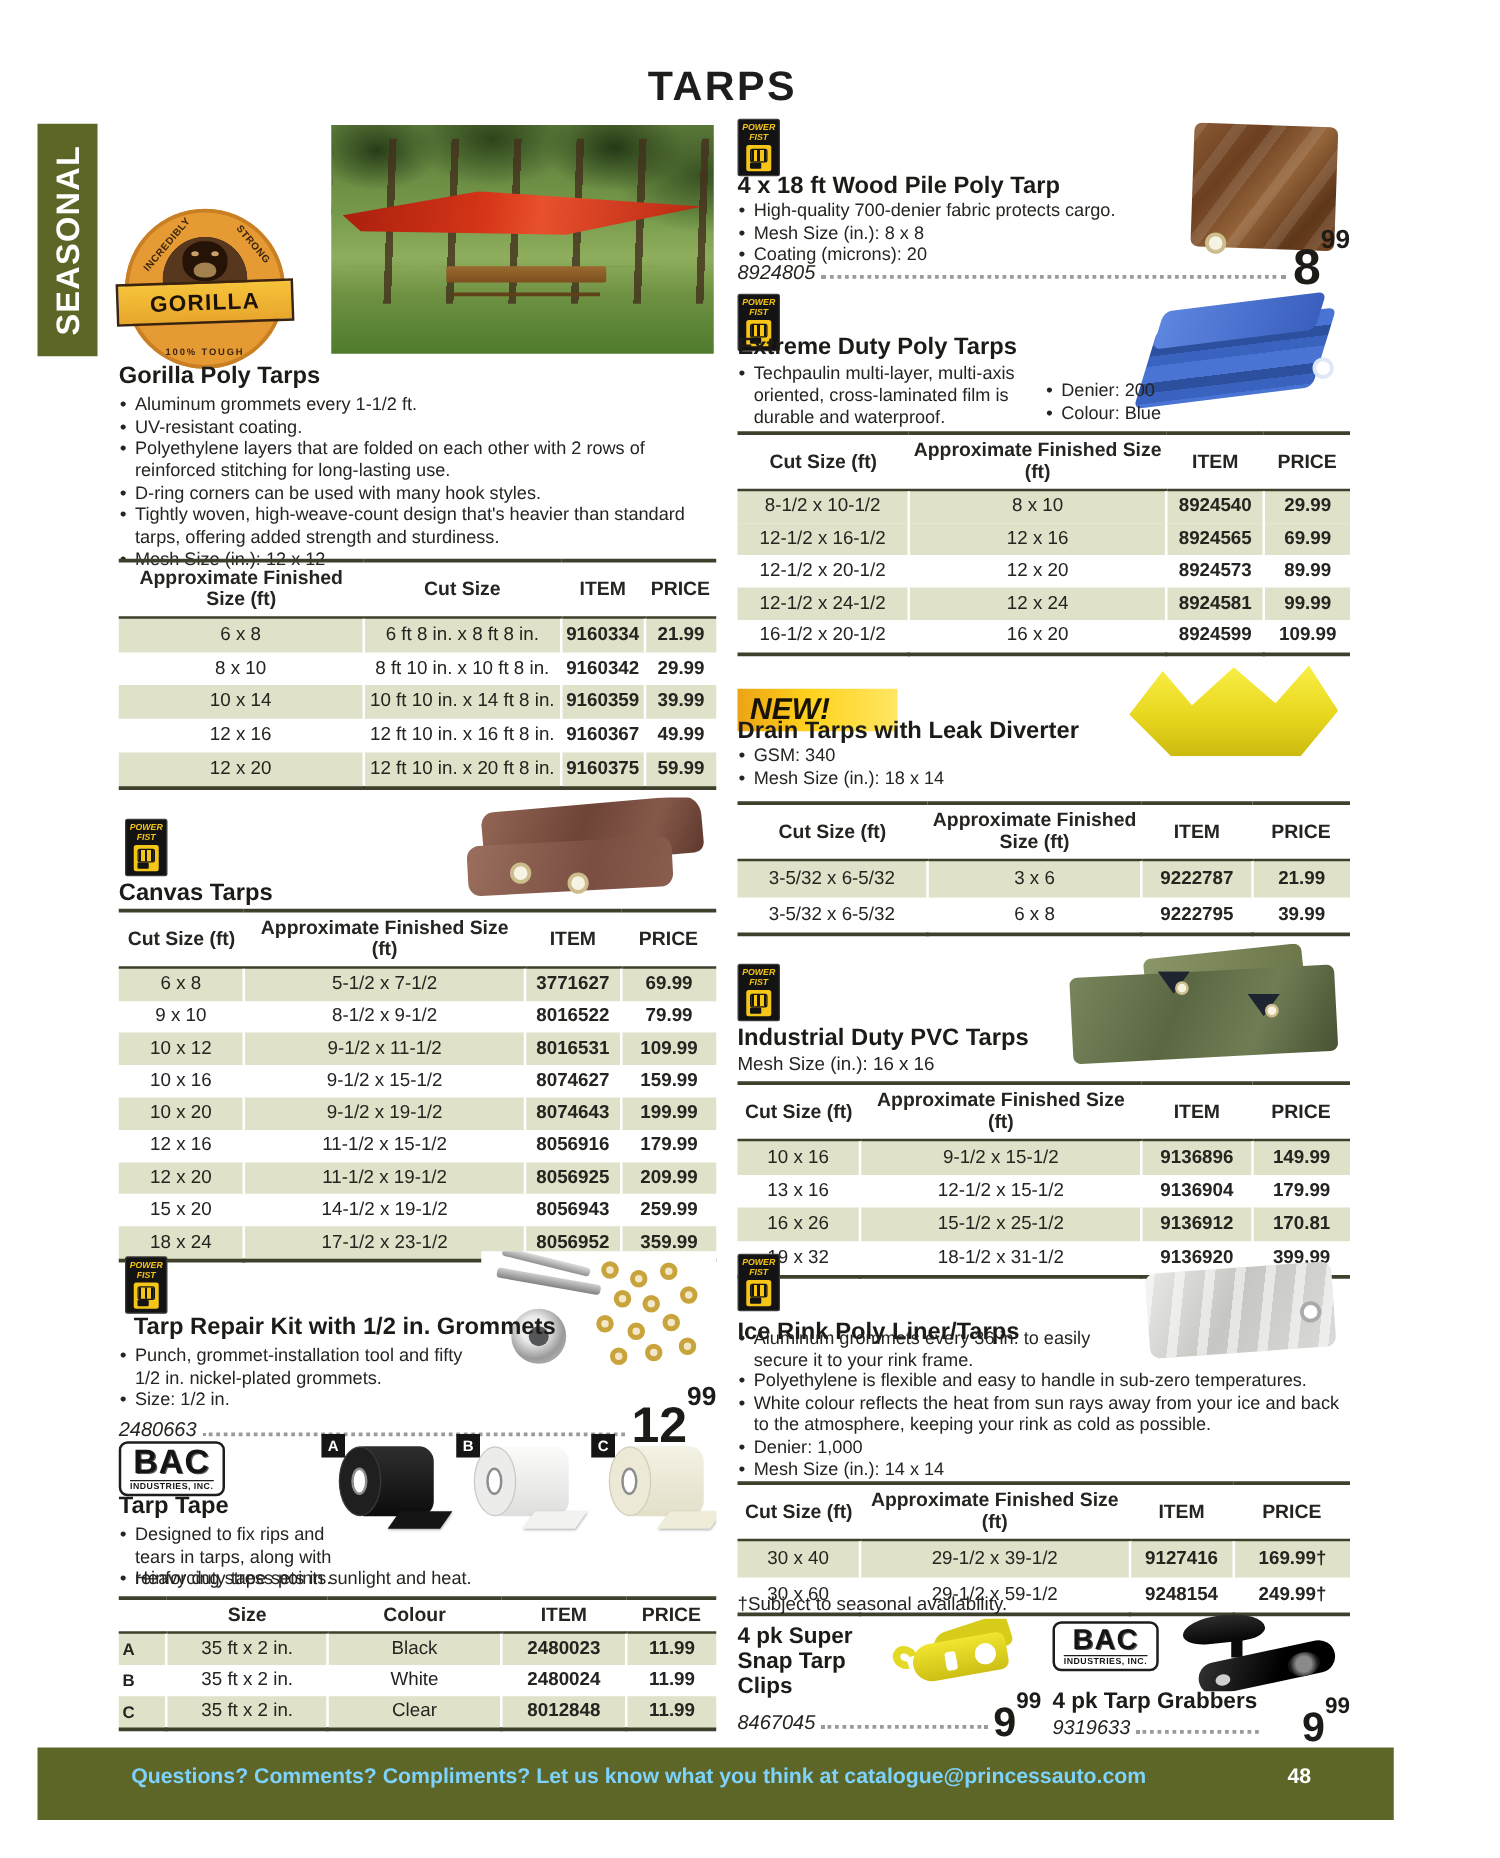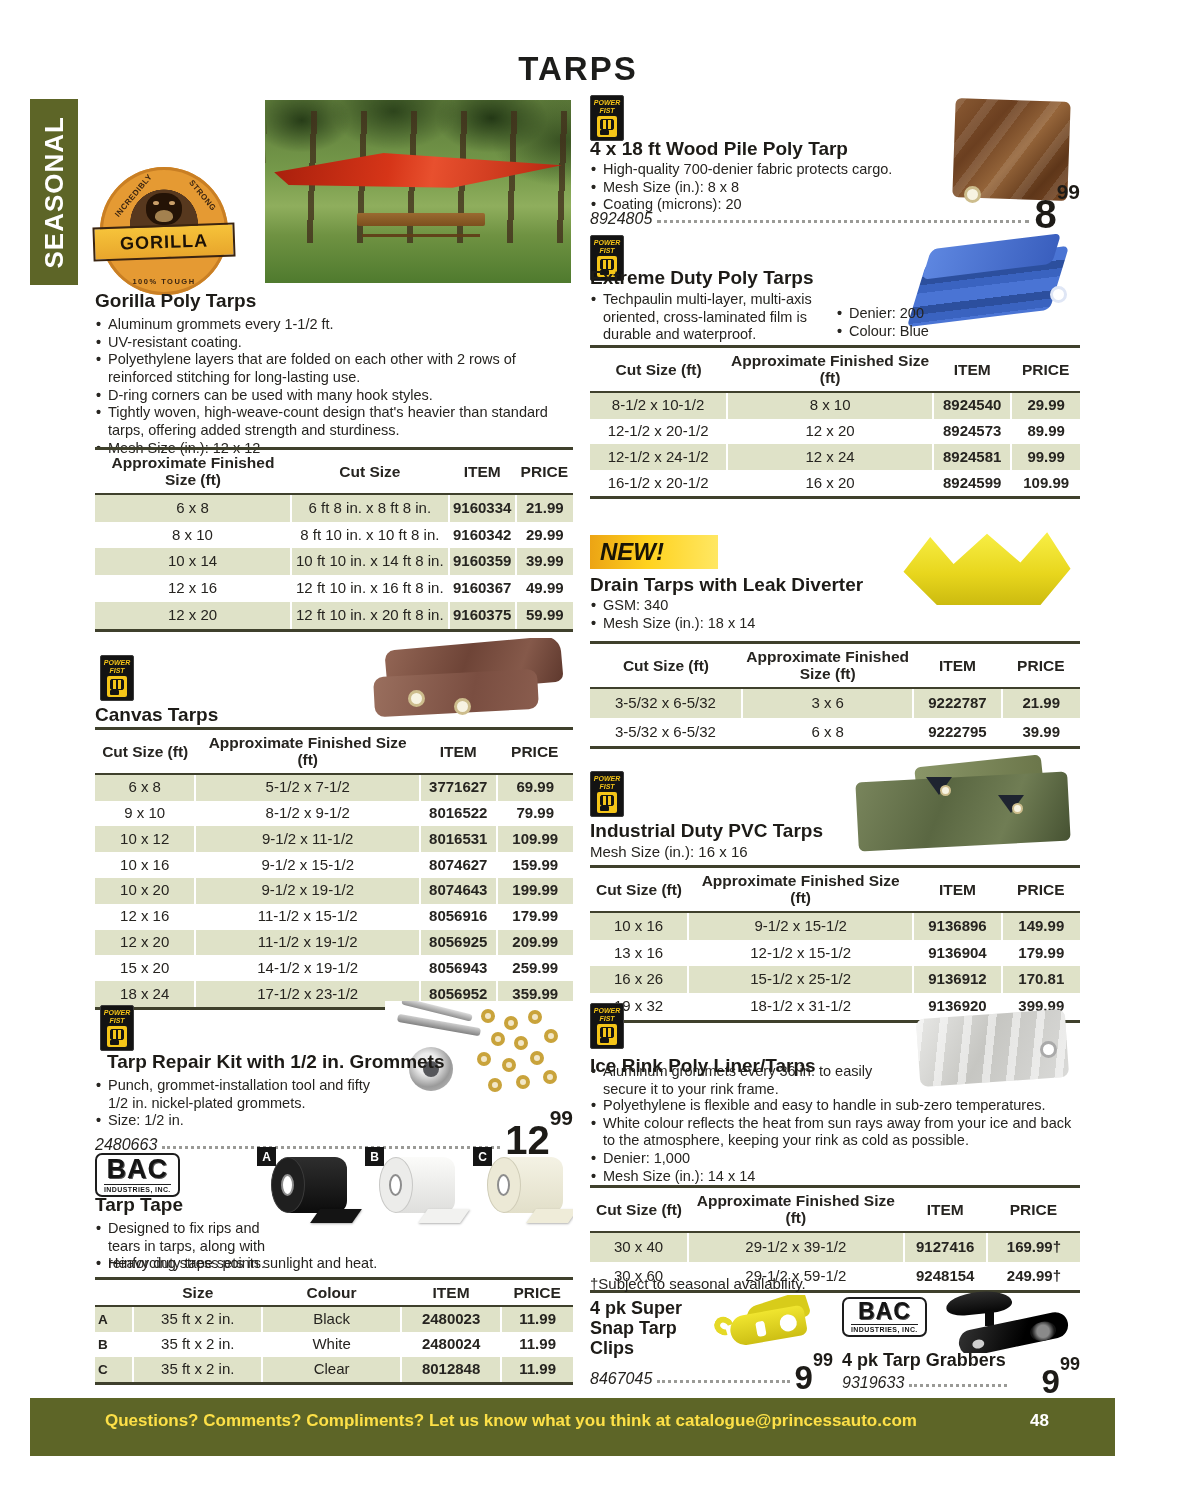--- a/index.html
+++ b/index.html
@@ -13,21 +13,21 @@
   .sub-note{font-size:15px;line-height:1.2;}
 
   
   .page-title{position:absolute;top:50px;left:0;width:1156px;text-align:center;
               font-size:33px;font-weight:700;letter-spacing:2px;color:#1d1d1b;}
   .seasonal-tab{position:absolute;left:30px;top:99px;width:48px;height:186px;background:#5d6527;
                 display:flex;align-items:center;justify-content:center;}
   .seasonal-tab span{writing-mode:vertical-rl;transform:rotate(180deg);color:#fff;
                      font-weight:700;font-size:26px;letter-spacing:1px;}
   .footer-bar{position:absolute;left:30px;top:1398px;width:1085px;height:58px;background:#5d6527;}
-  .footer-bar .ftxt{position:absolute;left:75px;top:13px;color:#fde047;font-weight:700;font-size:17px;}
+  .footer-bar .ftxt{position:absolute;left:75px;top:13px;color:#7dd3fc;font-weight:700;font-size:17px;}
   .footer-bar .fpage{position:absolute;left:1000px;top:13px;color:#fff;font-weight:700;font-size:17px;}
 
   .col{position:absolute;top:95px;}
   #col-left{left:95px;width:478px;height:1300px;}
   #col-right{left:590px;width:490px;height:1305px;}
 
   
   ul.bullets{list-style:none;margin:0;padding:0;font-size:14.5px;line-height:1.22;color:#262420;}
   ul.bullets li{position:relative;padding-left:13px;margin:0;}
   ul.bullets li::before{content:"\2022";position:absolute;left:1px;top:0;font-weight:700;}
@@ -559,20 +559,26 @@
               <th>PRICE</th>
             </tr>
           </thead>
           <tbody>
             <tr class="shaded">
               <td>8-1/2 x 10-1/2</td>
               <td>8 x 10</td>
               <td>8924540</td>
               <td>29.99</td>
             </tr>
+            <tr class="shaded">
+              <td>12-1/2 x 16-1/2</td>
+              <td>12 x 16</td>
+              <td>8924565</td>
+              <td>69.99</td>
+            </tr>
             <tr>
               <td>12-1/2 x 20-1/2</td>
               <td>12 x 20</td>
               <td>8924573</td>
               <td>89.99</td>
             </tr>
             <tr class="shaded">
               <td>12-1/2 x 24-1/2</td>
               <td>12 x 24</td>
               <td>8924581</td>
@@ -581,21 +587,21 @@
             <tr>
               <td>16-1/2 x 20-1/2</td>
               <td>16 x 20</td>
               <td>8924599</td>
               <td>109.99</td>
             </tr>
           </tbody>
         </table>
     </div>
 
-    <div class="new-badge" style="left:0;top:440px;font-style:italic;">NEW!</div>
+    <div class="new-badge" style="left:0;top:456px;font-style:italic;">NEW!</div>
     <div class="photo drain-photo" style="left:310px;top:434px;width:174px;height:84px;">
       <div class="dr-shade"></div>
       <div class="dr-crown"></div>
     </div>
     <h2 class="sec-title abs" style="left:0;top:480px;">Drain Tarps with Leak Diverter</h2>
     <ul class="bullets abs" style="left:0;top:502px;width:300px;">
         <li>GSM: 340</li>
         <li>Mesh Size (in.): 18 x 14</li>
       </ul>
 

